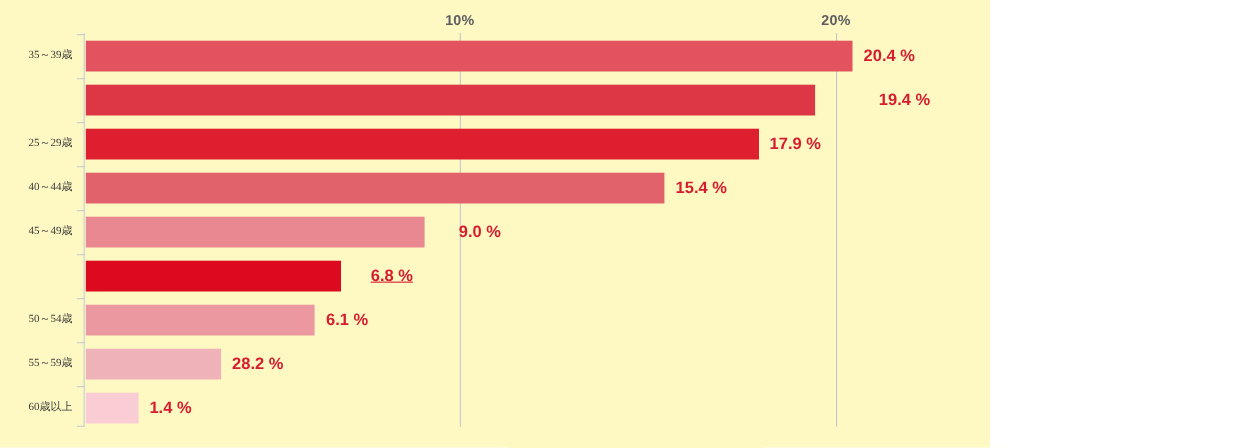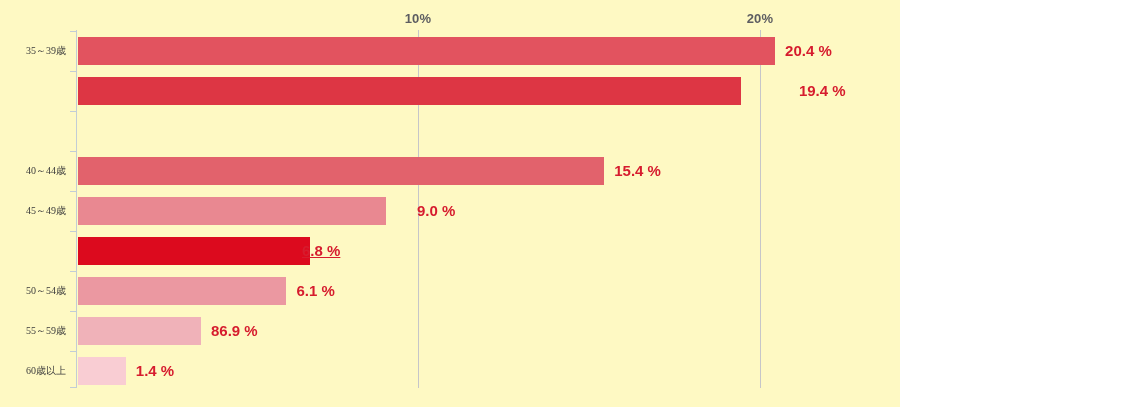--- a/index.html
+++ b/index.html
@@ -137,48 +137,53 @@
       <div class="cat-label">35～39歳</div>
       <div class="bar" style="width: 697.068px; background: rgb(226, 83, 95);"></div>
       <div class="bar-value" style="left: 785.068px;">20.4 %</div>
     </div>
 
     <div class="bar-row" style="top:71px;">
       <div class="bar" style="width: 662.898px; background: rgb(221, 54, 68);"></div>
       <div class="bar-value" style="left: 750.898px; margin-left: 48px;">19.4 %</div>
     </div>
 
+    <div class="bar-row" style="top:111px;">
+      <div class="cat-label">25～29歳</div>
+      <div class="bar" style="width: 611.643px; background: rgb(221, 31, 48);"></div>
+      <div class="bar-value" style="left: 699.643px;">17.9 %</div>
+    </div>
 
     <div class="bar-row" style="top:151px;">
       <div class="cat-label">40～44歳</div>
       <div class="bar" style="width: 526.218px; background: rgb(226, 98, 108);"></div>
       <div class="bar-value" style="left: 614.218px; text-align: center;">15.4 %</div>
     </div>
 
     <div class="bar-row" style="top:191px;">
       <div class="cat-label">45～49歳</div>
       <div class="bar" style="width: 307.53px; background: rgb(233, 136, 145);"></div>
       <div class="bar-value" style="left: 417px;">9.0 %</div>
     </div>
 
     <div class="bar-row" style="top:231px;">
       <div class="bar" style="width: 232.356px; background: rgb(220, 10, 30);"></div>
-      <div class="bar-value" style="left: 302px; text-decoration: underline;">6.8 %</div>
+      <div class="bar-value" style="left: 337px; text-decoration: underline;">6.8 %</div>
     </div>
 
     <div class="bar-row" style="top:271px;text-decoration:underline;">
       <div class="cat-label">50～54歳</div>
       <div class="bar" style="width: 208.437px; background: rgb(235, 152, 161);"></div>
       <div class="bar-value" style="left: 296.437px;">6.1 %</div>
     </div>
 
     <div class="bar-row" style="top:311px;">
       <div class="cat-label">55～59歳</div>
       <div class="bar" style="width: 123.012px; background: rgb(240, 178, 185);"></div>
-      <div class="bar-value" style="left: 211.012px;">86.9 %</div>
+      <div class="bar-value" style="left: 211.012px;">28.2 %</div>
     </div>
 
     <div class="bar-row" style="top:351px;">
       <div class="cat-label">60歳以上</div>
       <div class="bar" style="width: 47.838px; background: rgb(249, 205, 211);"></div>
       <div class="bar-value" style="left: 135.838px;">1.4 %</div>
     </div>
 
   </div>
 </div>

